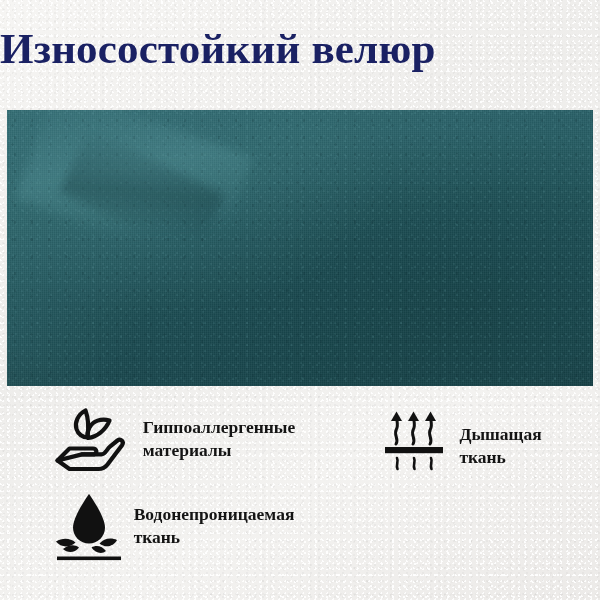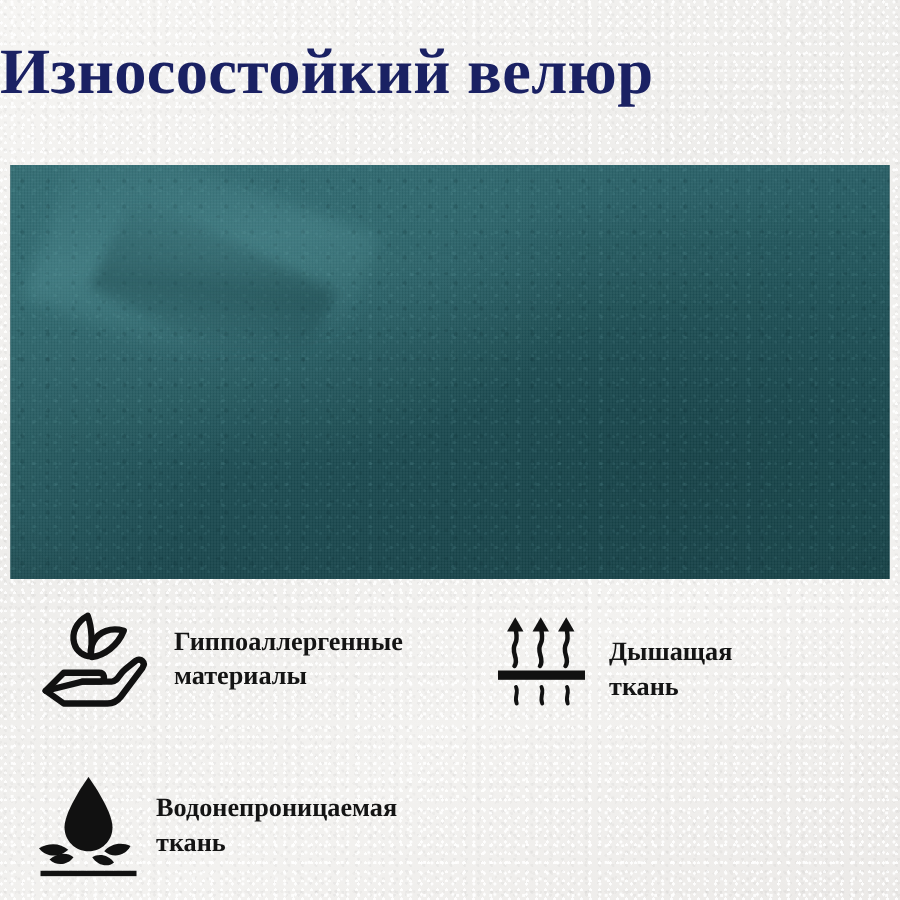--- a/index.html
+++ b/index.html
@@ -127,38 +127,39 @@
     position: absolute;
     left: 0;
     top: 398px;
     width: 600px;
     height: 200px;
   }
   .feature {
     position: absolute;
     display: flex;
     align-items: center;
+    justify-content: center;
   }
   .feature-icon {
     flex: 0 0 auto;
     display: flex;
     align-items: center;
     justify-content: center;
   }
   .feature-label {
     font-family: "Liberation Serif", "DejaVu Serif", serif;
     font-weight: bold;
     font-size: 17.5px;
     line-height: 23px;
     color: #141414;
   }
 
   .feature-hypo      { left: 22px;  top: 6px;  width: 300px; }
   .feature-breathe   { left: 330px; top: 10px; width: 265px; }
-  .feature-water     { left: 24px;  top: 116px; width: 300px; }
+  .feature-water     { left: 24px;  top: 92px; width: 300px; }
   .feature-soft      { left: 325px; top: 104px; width: 275px; }
 
   .feature-hypo .feature-icon    { width: 78px; height: 70px; }
   .feature-breathe .feature-icon { width: 62px; height: 64px; }
   .feature-water .feature-icon   { width: 70px; height: 72px; }
   .feature-soft .feature-icon    { width: 76px; height: 72px; }
 
   .feature-hypo .feature-label    { margin-left: 16px; }
   .feature-breathe .feature-label { margin-left: 14px; margin-top: 12px; }
   .feature-water .feature-label   { margin-left: 10px; }

